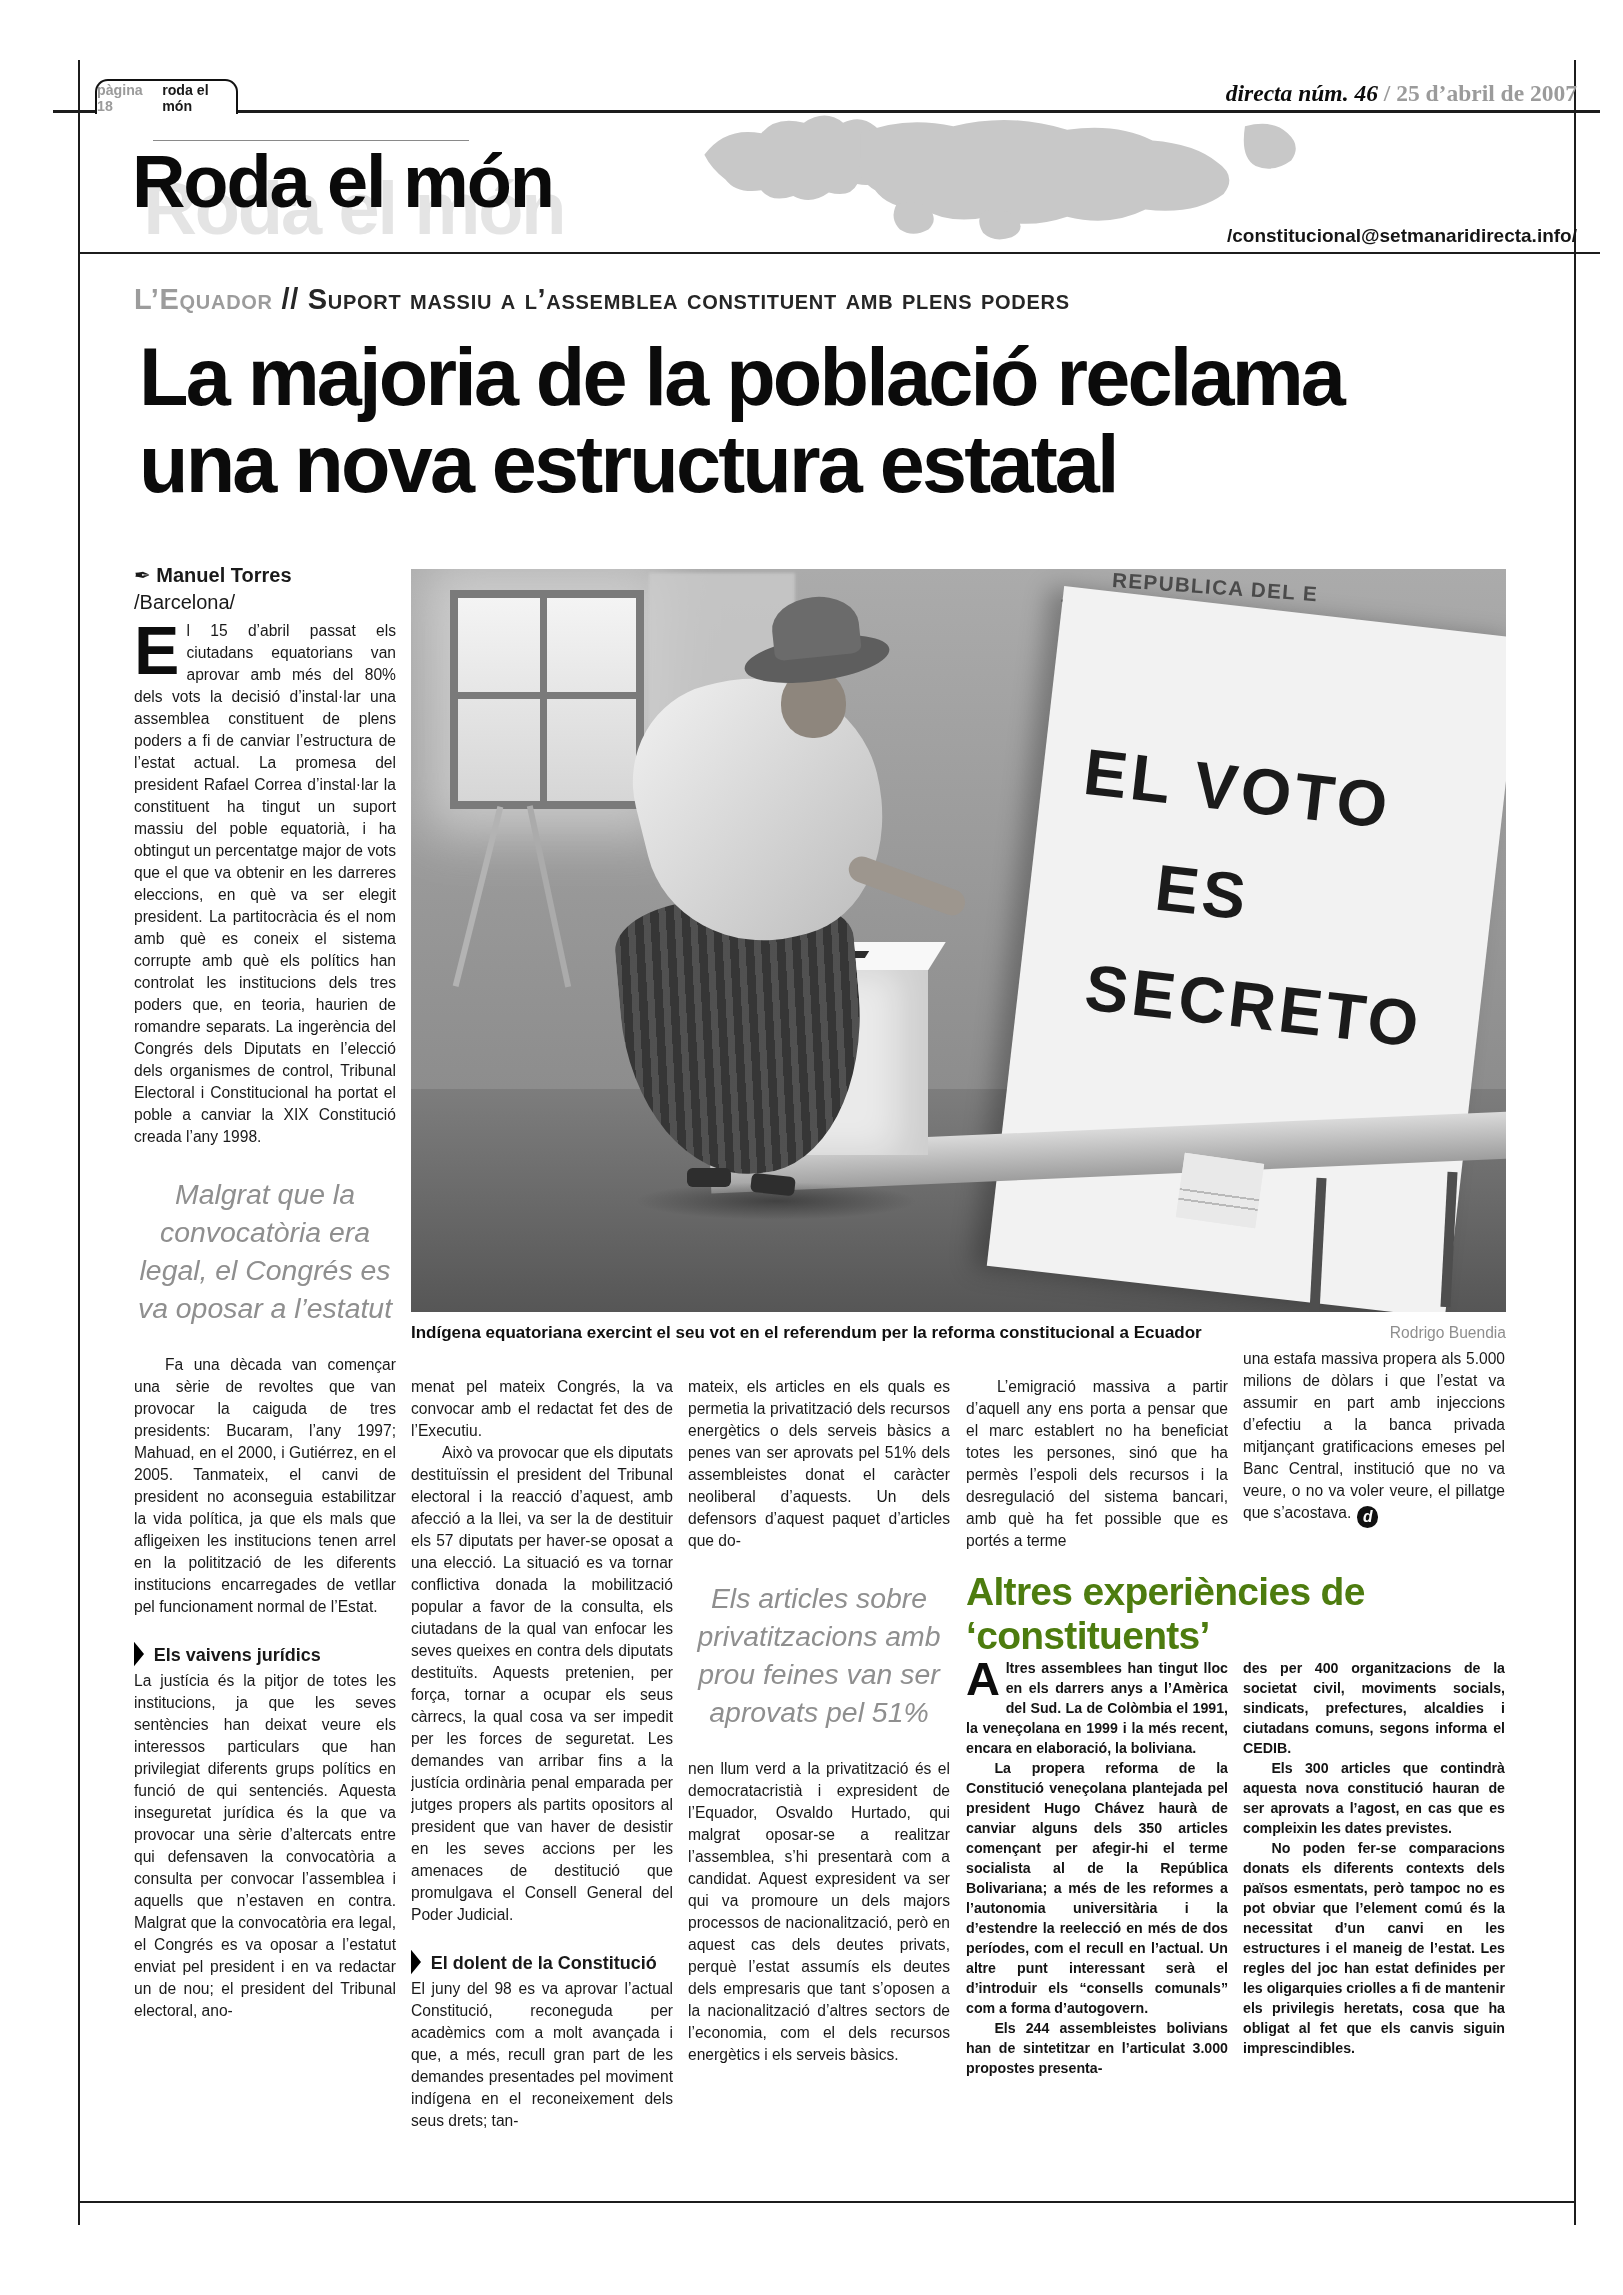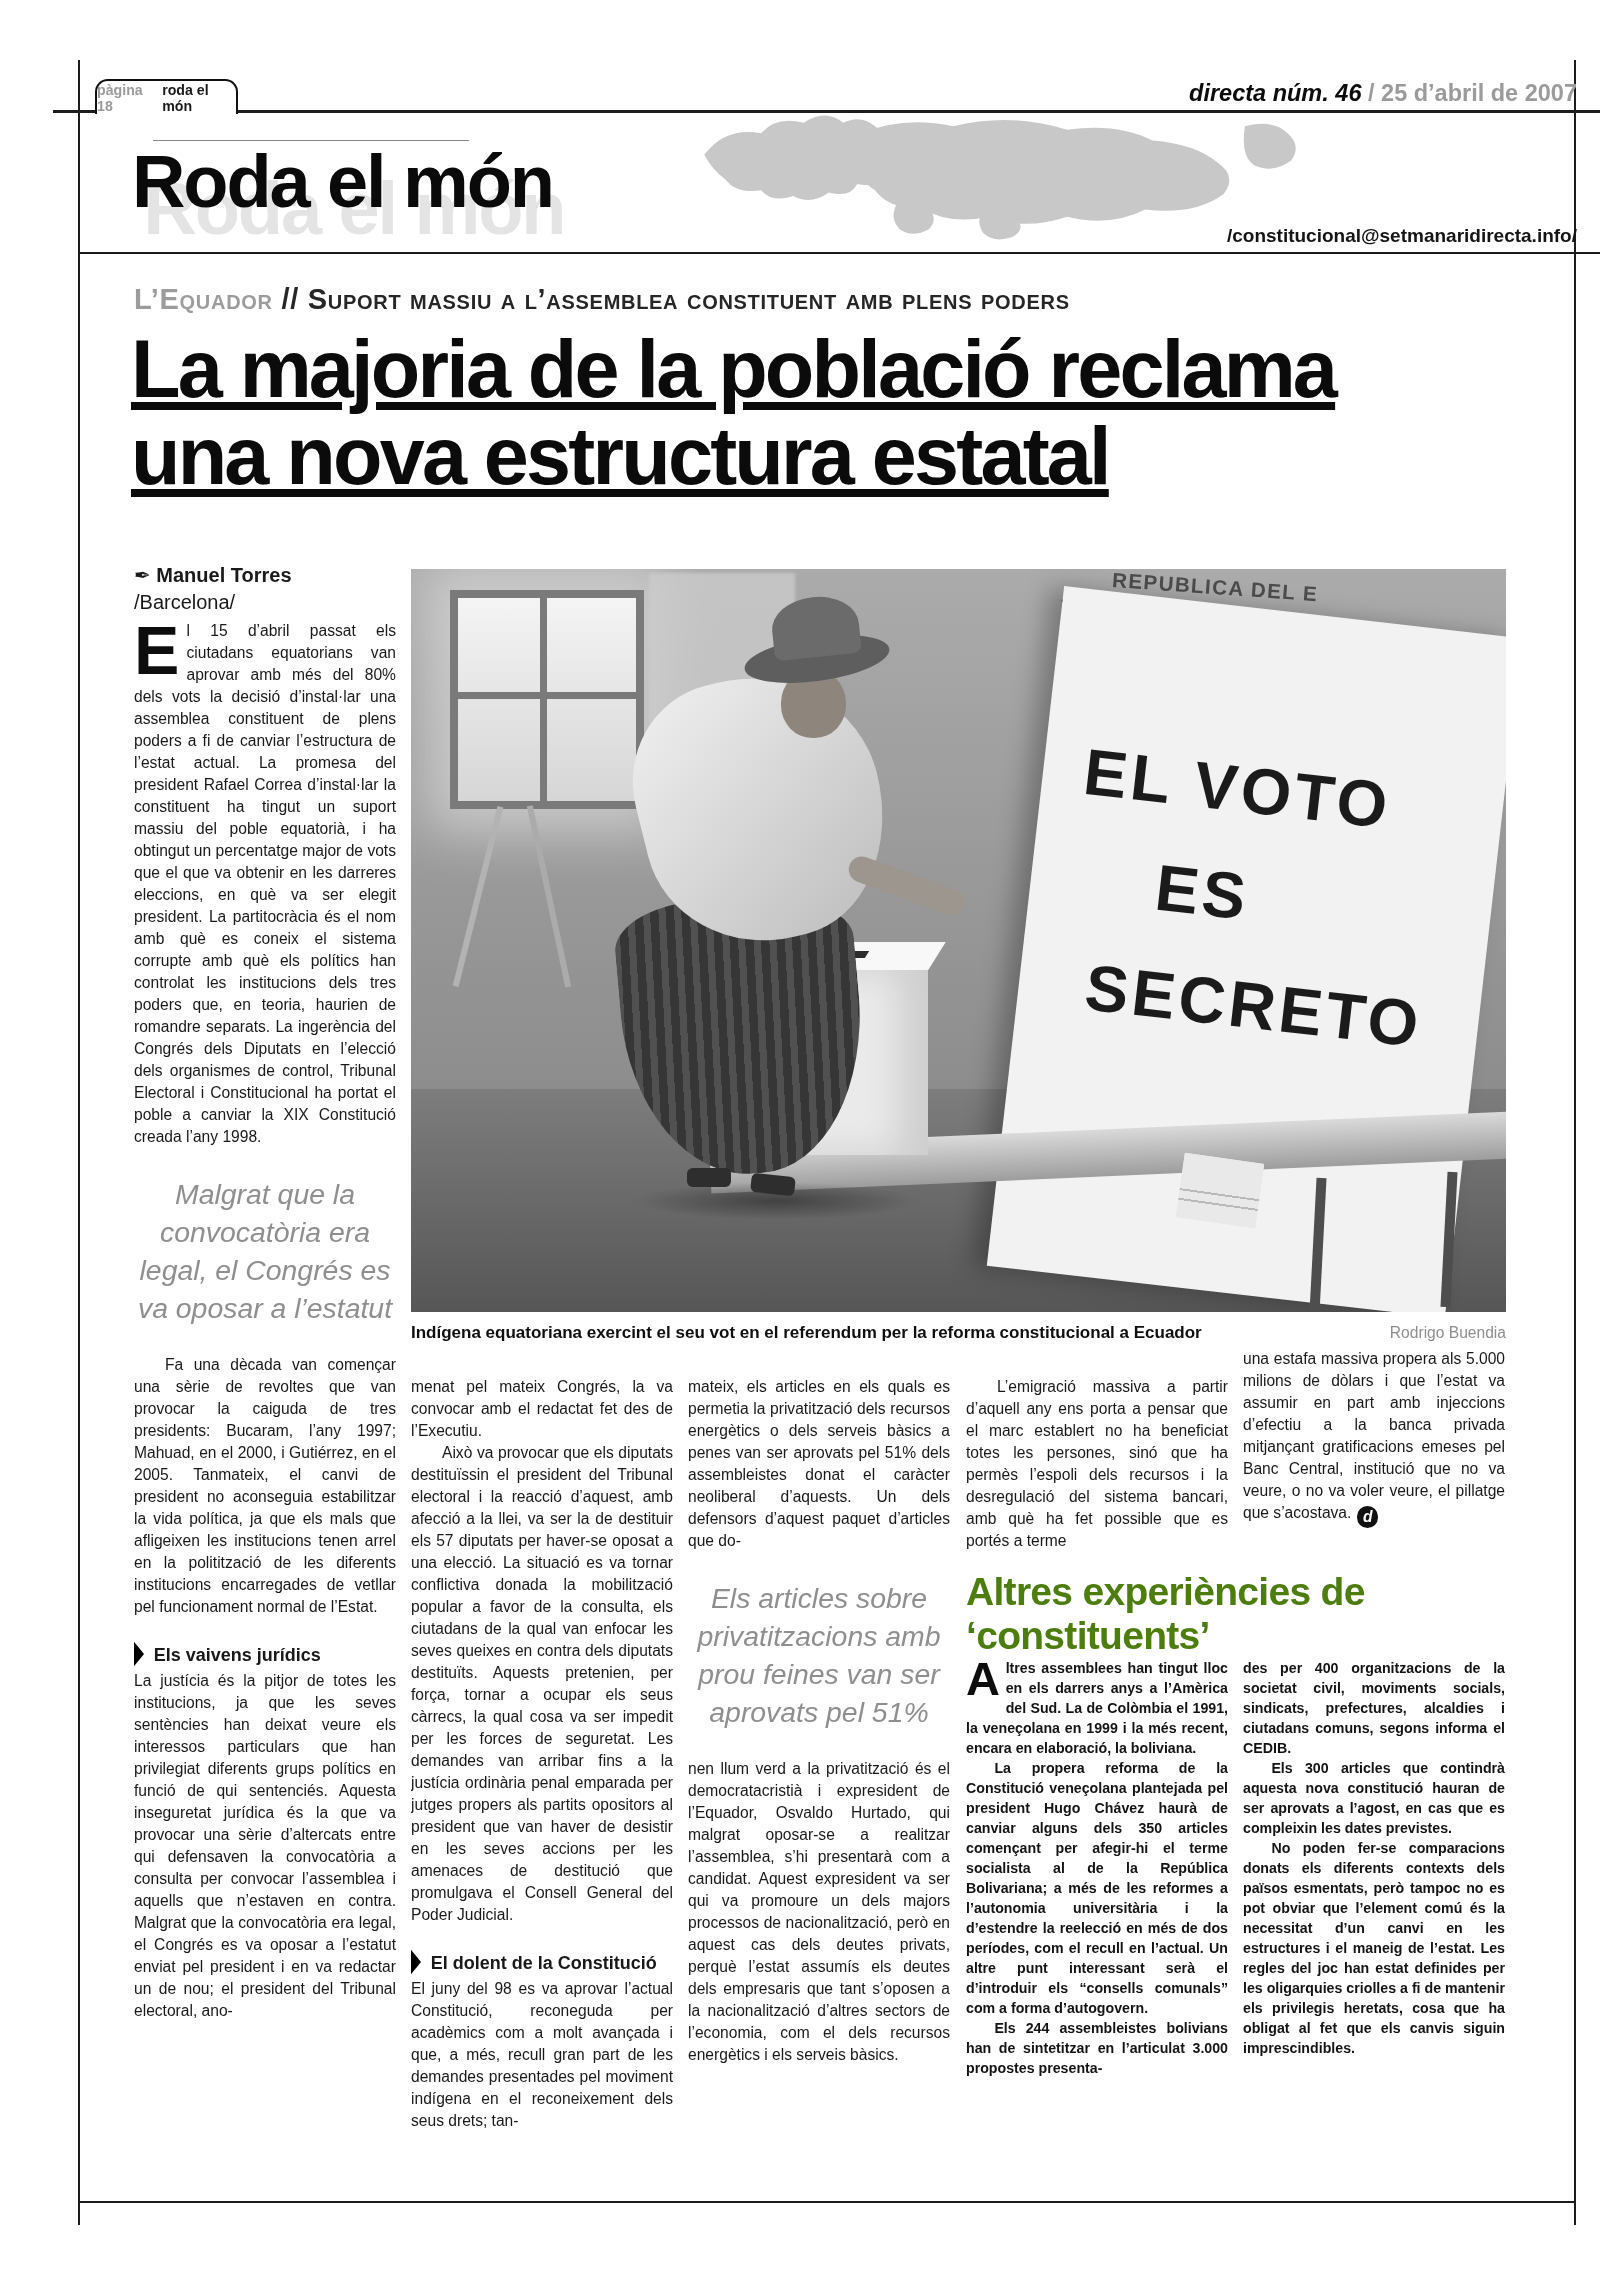--- a/index.html
+++ b/index.html
@@ -5,21 +5,21 @@
   html,body{margin:0;padding:0;background:#ffffff;}
   .page{position:relative;width:1623px;height:2295px;background:#fff;overflow:hidden;
         font-family:"Liberation Sans","DejaVu Sans",sans-serif;color:#1a1a1a;padding-left:9px;}
   .rule{position:absolute;background:#1c1c1c;}
   
   .tab{position:absolute;left:95px;top:79px;width:139px;height:33px;border:2.1px solid #111;
        border-bottom:none;border-radius:12.8px 12.8px 0 0;background:#fff;display:flex;
        align-items:center;justify-content:center;gap:5px;font-size:14.2px;font-weight:bold;}
   .tab .g{color:#9b9b9b;}
   .subtabrule{position:absolute;left:153px;top:140px;width:316px;height:1.4px;background:#8a8a8a;}
-  .issue{position:absolute;right:55px;top:80px;font-size:23.5px;text-align:right;white-space:nowrap;}
+  .issue{position:absolute;right:55px;top:80px;font-size:23.5px;text-align:right;white-space:nowrap;font-family:Liberation Serif, serif;}
   .issue .nm{font-weight:800;font-style:italic;color:#0c0c0c;}
   .issue .dt{color:#9b9b9b;font-weight:bold;}
   .section-title{position:absolute;left:132px;top:139px;font-size:74px;font-weight:800;
        letter-spacing:-2.1px;color:#0a0a0a;text-shadow:11.4px 27px 0 #e4e4e4;white-space:nowrap;}
   .map{position:absolute;left:683px;top:112px;width:626px;height:141px;}
   .email{position:absolute;right:55px;top:225px;font-size:19px;font-weight:bold;color:#151515;}
   
   .kicker{position:absolute;left:134px;top:283px;font-size:29px;font-weight:700;
           font-variant:small-caps;letter-spacing:0.7px;white-space:nowrap;color:#262626;}
   .kicker .loc{color:#9c9c9c;}
@@ -147,21 +147,21 @@
       <path d="M420,140 q30,-8 50,8 q12,18 -8,28 q-25,8 -40,-6 q-10,-16 -2,-30 z"></path>
     </g>
   </svg>
   <div class="email">/constitucional@setmanaridirecta.info/</div>
 
   <div class="kicker">
     <span class="loc">L’Equador</span>
     <span>//</span>
     <span>Suport massiu a l’assemblea constituent amb plens poders</span>
   </div>
-  <h1 class="headline" style="margin:0;text-decoration:underline;">
+  <h1 class="headline" style="margin:8px;">
     <span>La majoria de la població reclama</span><br>
     <span>una nova estructura estatal</span>
   </h1>
   <div class="byline">
     <span>✒</span>
     <span class="nm">Manuel Torres</span>
     <span class="loc">/Barcelona/</span>
   </div>
 
   <div class="col" style="left:134px;top:620px;height:1557px;">

